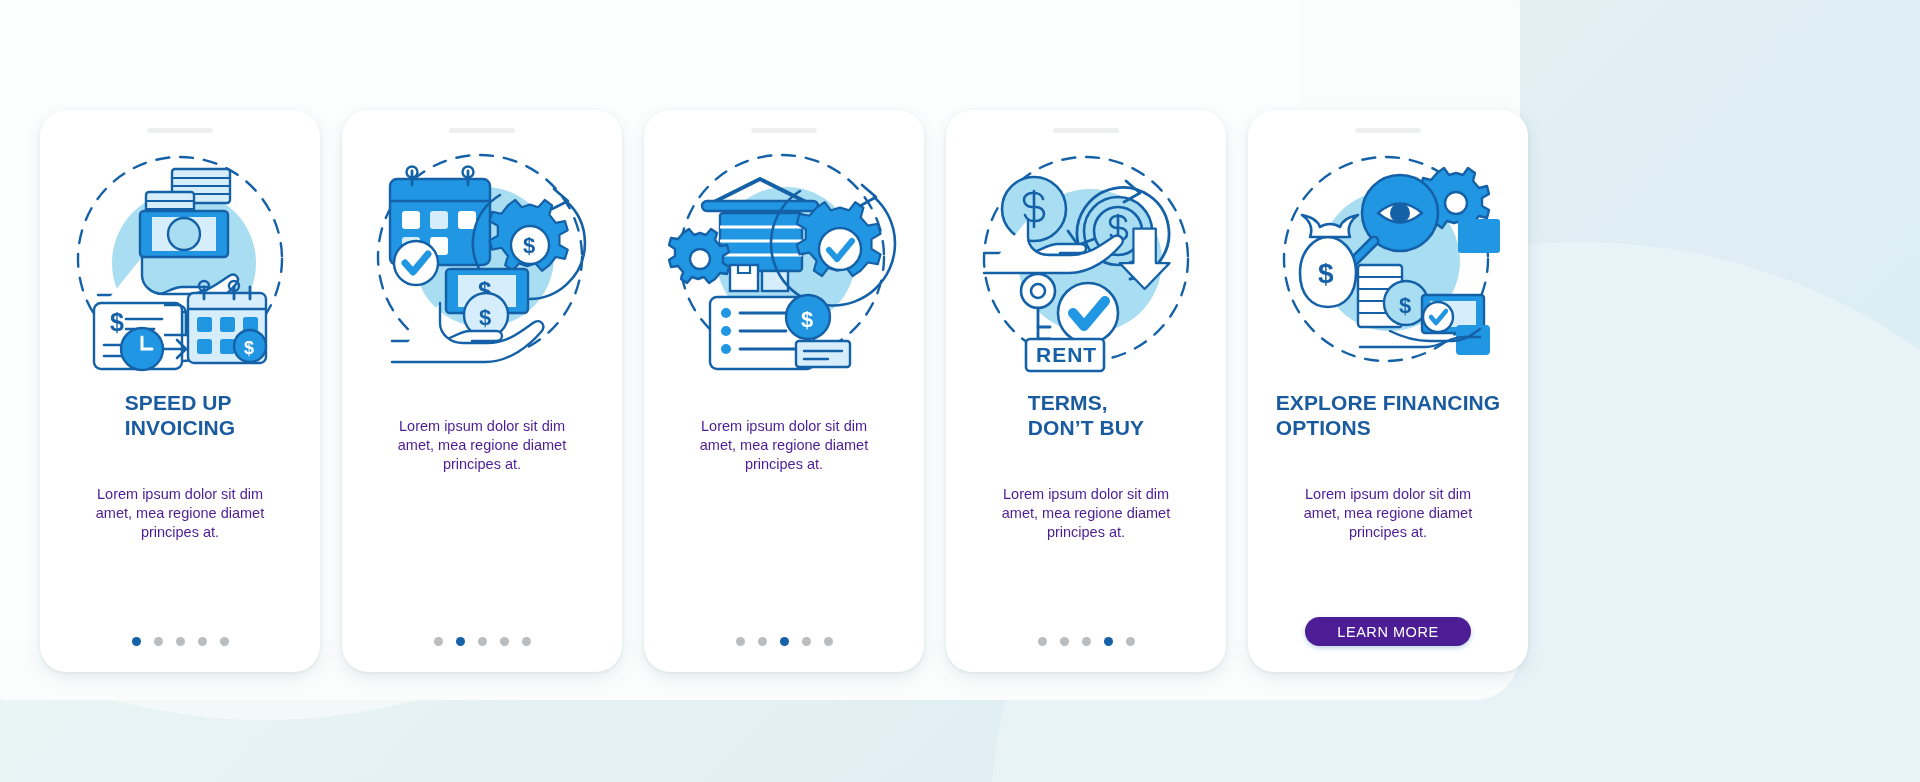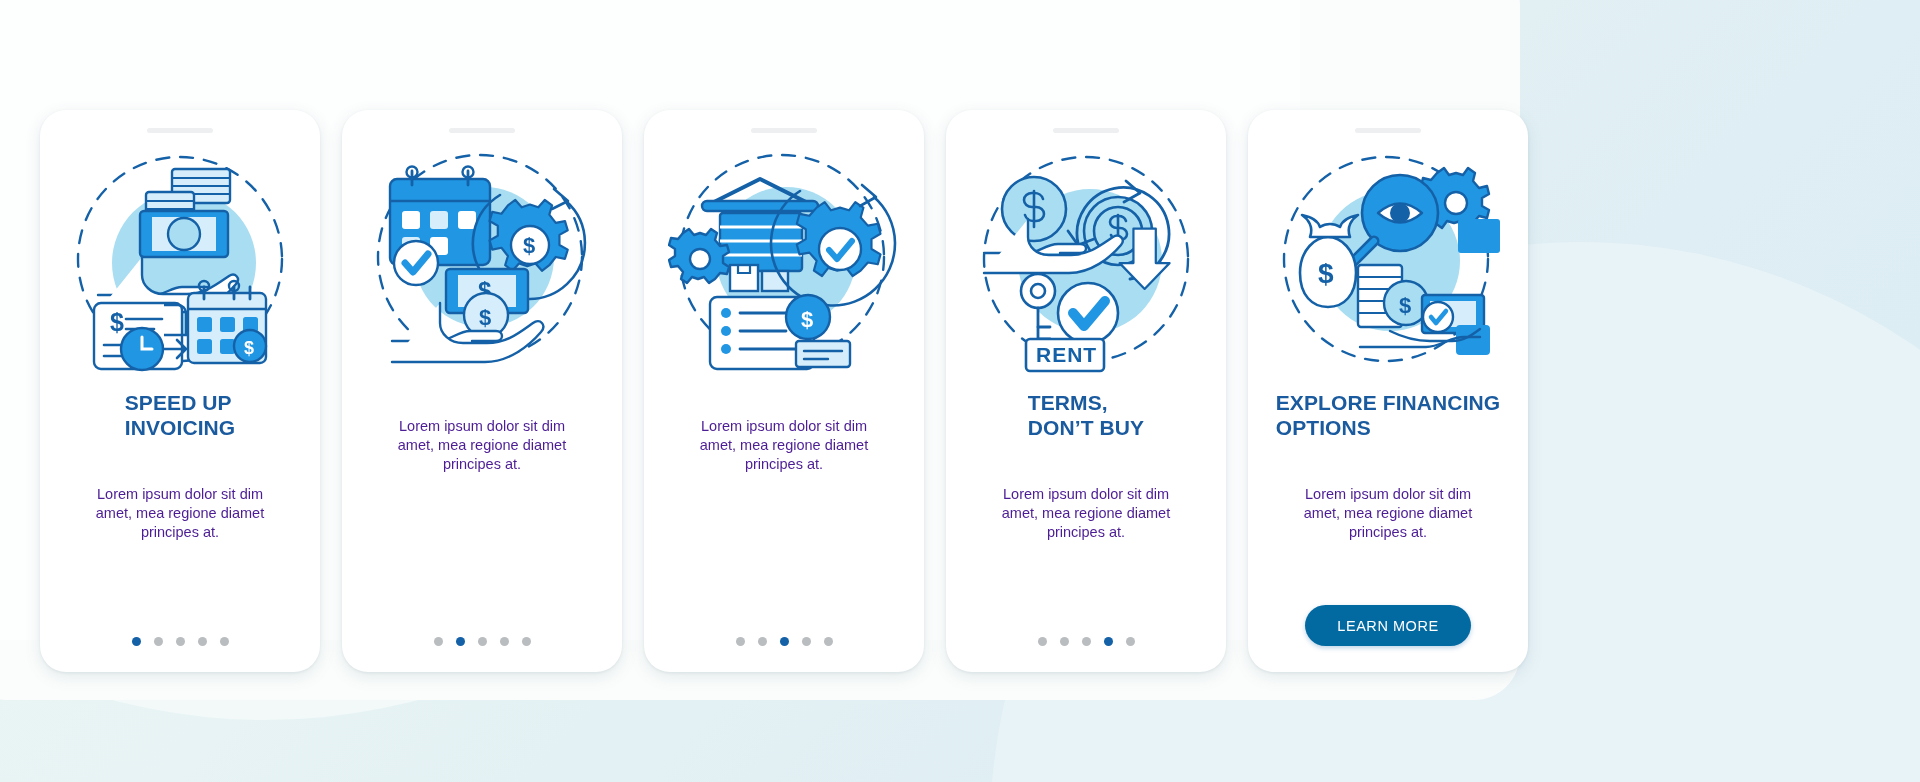--- a/index.html
+++ b/index.html
@@ -45,22 +45,22 @@
     width:210px;white-space:pre-line;
   }
 
   
   .footer{margin-top:auto;margin-bottom:26px;display:flex;align-items:center;justify-content:center;}
   .dots{display:flex;gap:13px;align-items:center;}
   .dot{width:9px;height:9px;border-radius:50%;background:#b9bdbf;}
   .dot.active{background:#1461a8;}
   .cta{
     display:inline-flex;align-items:center;justify-content:center;
-    background:#0369a1;color:#ffffff;border:none;border-radius:22px;
-    height:41px;padding:0 32px;font-size:14.5px;letter-spacing:.55px;
+    background:#4c1d95;color:#ffffff;border:none;border-radius:22px;
+    height:29px;padding:0 32px;font-size:14.5px;letter-spacing:.55px;
     font-family:"Liberation Sans",sans-serif;cursor:pointer;
     box-shadow:0 2px 5px rgba(20,97,168,.28);
   }
 </style>
 </head>
 <body>
 
 <div class="bg-base"></div>
 <div class="bg-blob-1"></div>
 <div class="bg-blob-2"></div>

